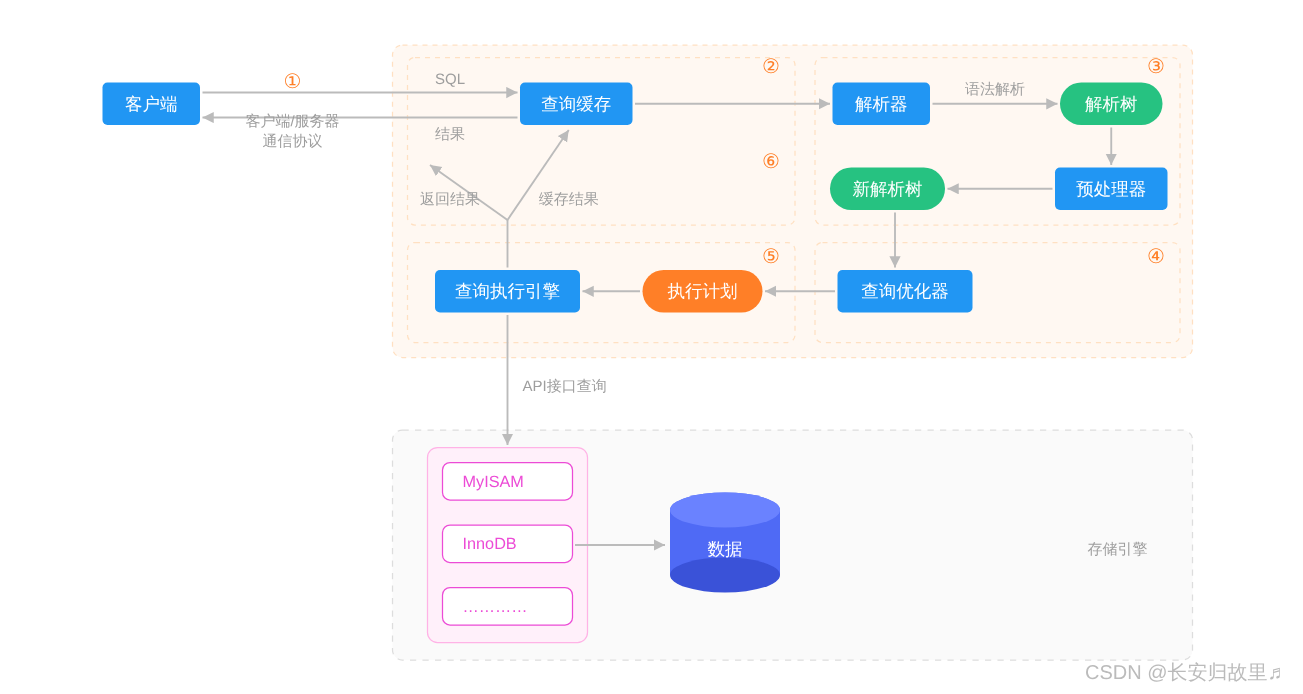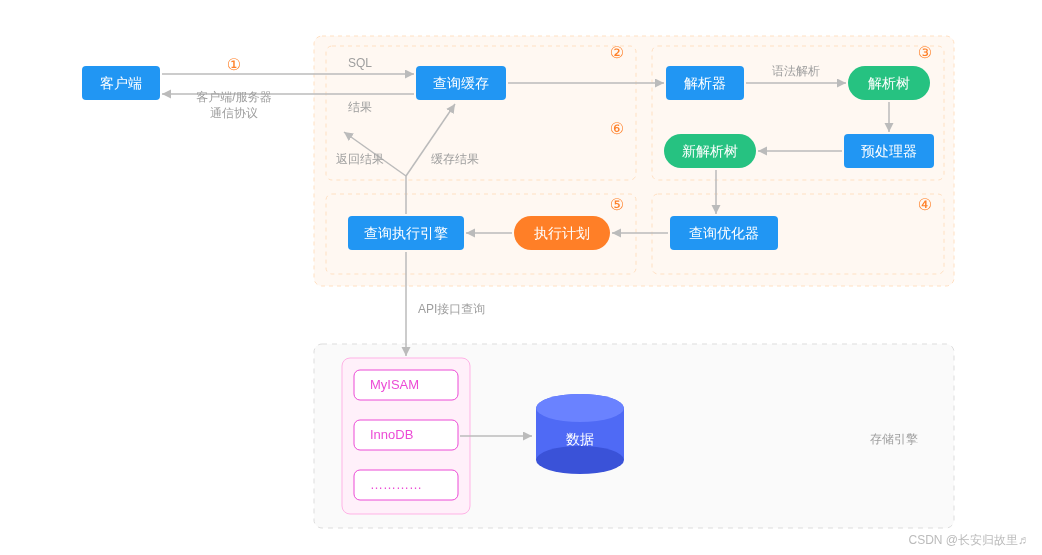--- a/index.html
+++ b/index.html
@@ -17,21 +17,21 @@
   .edge-label { fill:#9e9e9e; font-size:12px; dominant-baseline:middle; }
   .edge-label-center { text-anchor:middle; }
   .number { fill:#ff7f27; font-size:16px; font-weight:500; }
   .panel { fill:#fff8f2; stroke:#ffe0c2; stroke-dasharray:4 4; }
   .panel-gray { fill:#fafafa; stroke:#ddd; stroke-dasharray:5 5; }
   .engine-group { fill:#fff0fa; stroke:#ffb3e6; }
   .engine-box { fill:#fff; stroke:#ec4bd6; }
   .engine-text { fill:#ec4bd6; font-size:13px; dominant-baseline:middle; }
   .arrow { stroke:#bbb; stroke-width:1.5; fill:none; }
   .watermark { fill:#eee; font-size:22px; font-style:italic; transform:rotate(-8deg); }
-  .footer { position:absolute; right:12px; bottom:6px; color:#bbb; font-size:12px; }
+  .footer { position:absolute; right:12px; bottom:6px; color:#bbb; font-size:16px; }
 </style>
 </head>
 <body>
 
 <svg viewBox="0 0 1042 555">
   <defs>
     <marker id="ah" markerWidth="8" markerHeight="8" refX="6" refY="3" orient="auto">
       <path d="M0,0 L6,3 L0,6 Z" fill="#bbb"></path>
     </marker>
   </defs>

